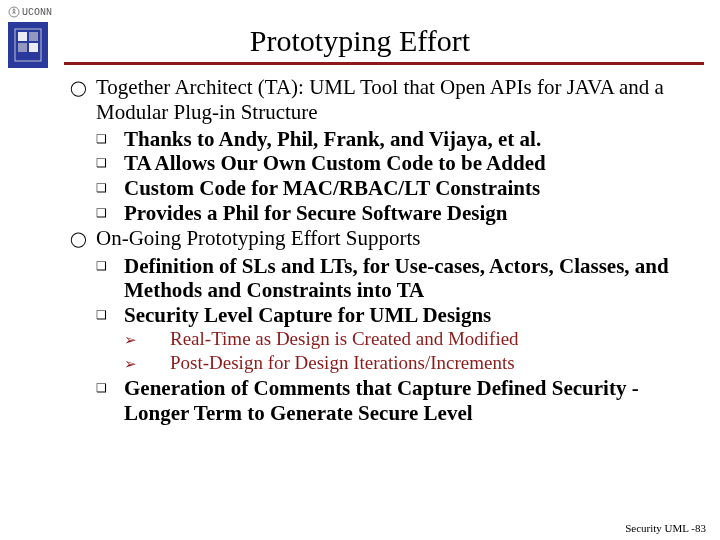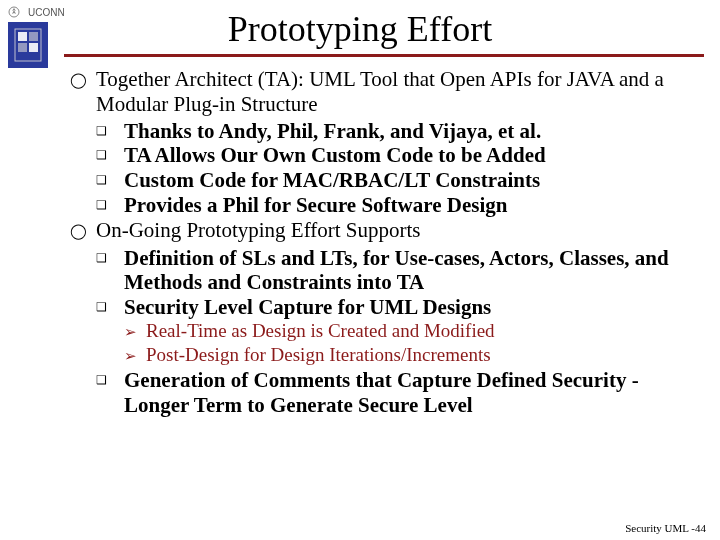--- a/index.html
+++ b/index.html
@@ -10,42 +10,42 @@
     font-family: "Times New Roman", Times, serif;
     position: relative;
   }
   .logo-area {
     position: absolute;
     top: 6px;
     left: 8px;
     width: 52px;
   }
   .uconn-logo {
-    font-family: Liberation Sans, sans-serif;
+    font-family: Liberation Mono, monospace;
     font-size: 10px;
     color: #555;
     display: flex;
     align-items: center;
-    gap: 8px;
+    gap: 2px;
   }
   .uconn-logo svg { flex-shrink: 0; }
   .blue-block {
     width: 40px;
     height: 46px;
     background: #2a3a9c;
     margin-top: 4px;
     display: flex;
     align-items: center;
     justify-content: center;
   }
   .title {
     text-align: center;
-    font-size: 36px;
+    font-size: 30px;
     color: #000;
-    padding-top: 8px;
+    padding-top: 24px;
     font-weight: normal;
   }
   .rule {
     height: 3px;
     background: #8b1a1a;
     margin: 4px 16px 10px 64px;
   }
   .content {
     padding: 0 18px 0 70px;
     font-size: 21px;
@@ -53,21 +53,21 @@
     color: #000;
   }
   .l1 { display: flex; margin-bottom: 2px; }
   .l1 .bullet { width: 26px; flex-shrink: 0; font-size: 15px; line-height: 26px; color: #000; }
   .l1 .txt { flex: 1; }
   .l2 { display: flex; margin-left: 26px; }
   .l2 .bullet { width: 28px; flex-shrink: 0; font-size: 12px; line-height: 24px; color: #000; }
   .l2 .txt { flex: 1; font-weight: bold; }
   .l3 { display: flex; margin-left: 54px; }
   .l3 .bullet { width: 22px; flex-shrink: 0; font-size: 15px; line-height: 24px; color: #8b1a1a; }
-  .l3 .txt { flex: 1; font-size: 19px; color: #8b1a1a; }
+  .l3 .txt { flex: 1; font-size: 19px; color: #8b1a1a; margin-left: 24px; }
   .footer {
     position: absolute;
     bottom: 6px;
     right: 14px;
     font-size: 11px;
     color: #000;
   }
 </style>
 </head>
 <body>
@@ -137,13 +137,13 @@
     <span class="bullet">➢</span>
     <span class="txt">Post-Design for Design Iterations/Increments</span>
   </div>
   <div class="l2">
     <span class="bullet">❑</span>
     <span class="txt">Generation of Comments that Capture Defined Security - Longer Term to Generate Secure Level</span>
   </div>
 
 </div>
 
-<div class="footer">Security UML -44</div>
+<div class="footer">Security UML -83</div>
 
 </body></html>

